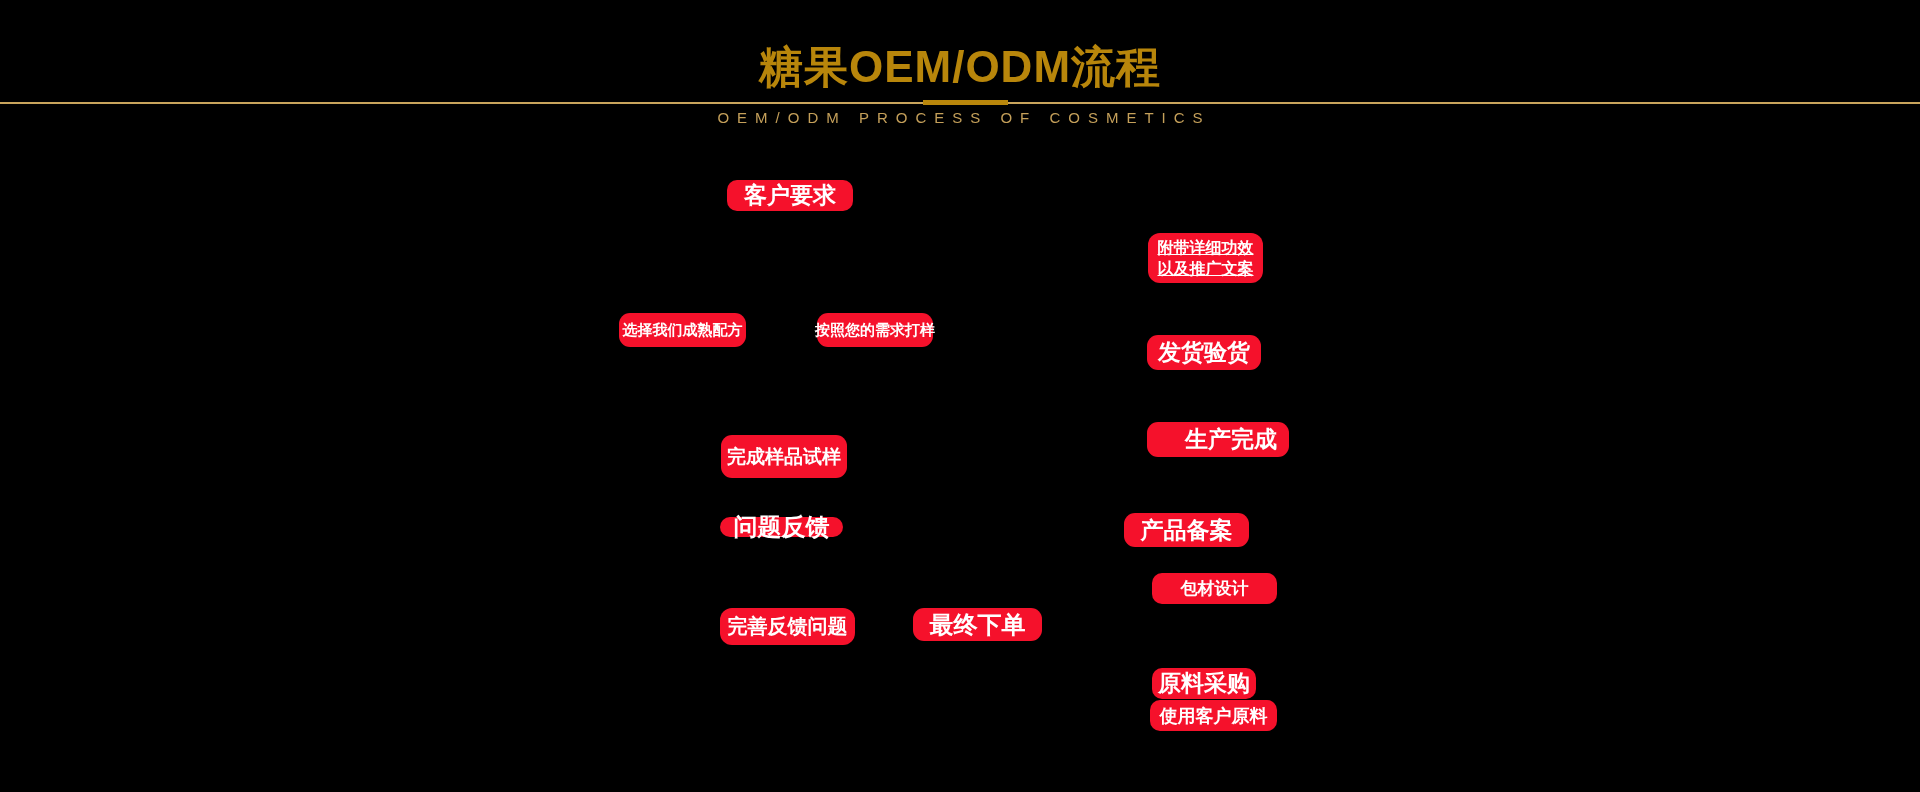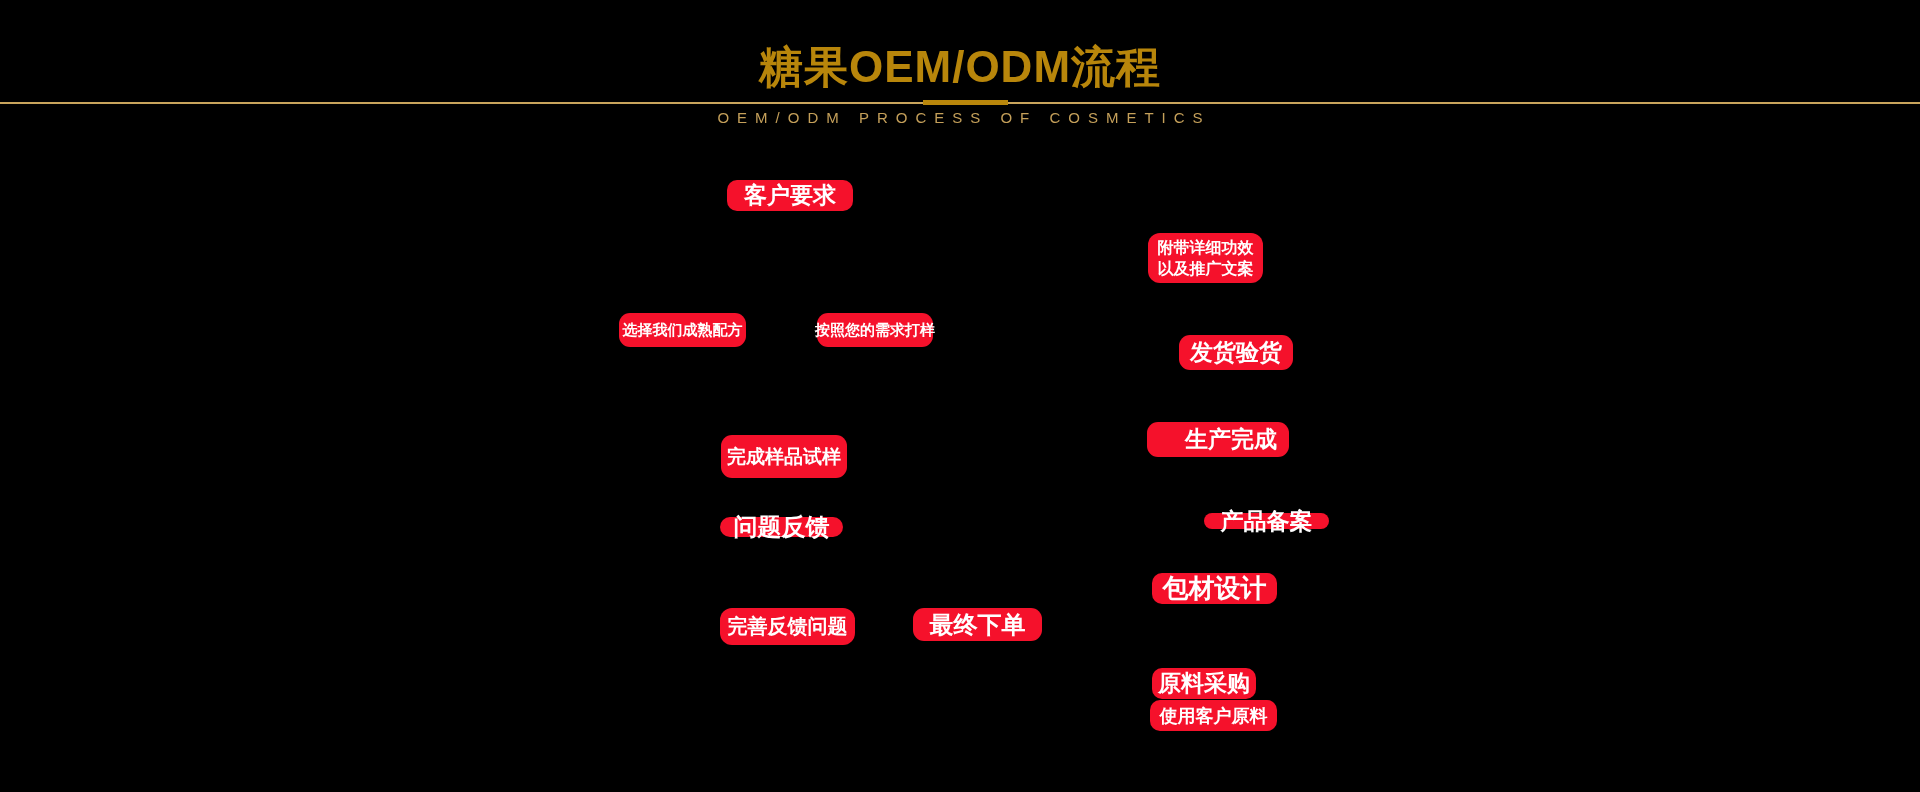--- a/index.html
+++ b/index.html
@@ -24,28 +24,28 @@
         background:var(--red,#F5112B);color:var(--nodeText,#ffffff);
         font-weight:bold;text-align:center;white-space:nowrap;}
 
   .n-customer     {left:727px;top:180px;width:126px;height:31px;font-size:23px;border-radius:10px;}
   .n-choose       {left:619px;top:313px;width:127px;height:34px;font-size:15px;border-radius:11px;}
   .n-custom       {left:817px;top:313px;width:116px;height:34px;font-size:15px;border-radius:11px;}
   .n-complete     {left:721px;top:435px;width:126px;height:43px;font-size:19px;border-radius:11px;}
   .n-problem      {left:720px;top:517px;width:123px;height:20px;font-size:24px;border-radius:12px;}
   .n-refine       {left:720px;top:608px;width:135px;height:37px;font-size:20px;border-radius:12px;}
   .n-order        {left:913px;top:608px;width:129px;height:33px;font-size:24px;border-radius:11px;}
-  .n-filing       {left:1204px;top:513px;width:125px;height:16px;font-size:23px;border-radius:11px;}
-  .n-packaging    {left:1152px;top:573px;width:125px;height:31px;font-size:26px;border-radius:10px;}
+  .n-filing       {left:1124px;top:513px;width:125px;height:34px;font-size:23px;border-radius:11px;}
+  .n-packaging    {left:1152px;top:573px;width:125px;height:31px;font-size:17px;border-radius:10px;}
   .n-material     {left:1152px;top:668px;width:104px;height:31px;font-size:23px;border-radius:10px;}
   .n-custmaterial {left:1150px;top:700px;width:127px;height:31px;font-size:18px;border-radius:10px;}
   .n-production   {left:1147px;top:422px;width:116px;height:35px;font-size:23px;border-radius:11px;padding-left:26px;}
-  .n-shipping     {left:1179px;top:335px;width:114px;height:35px;font-size:23px;border-radius:11px;}
+  .n-shipping     {left:1147px;top:335px;width:114px;height:35px;font-size:23px;border-radius:11px;}
   .n-docs         {left:1148px;top:233px;width:115px;height:50px;font-size:16px;border-radius:12px;
-                   flex-direction:column;line-height:21px;}
+                   flex-direction:column;line-height:21px;text-decoration:underline;}
 </style>
 </head>
 <body>
 
 <div class="page">
 
   <header>
     <h1 class="title">糖果OEM/ODM流程</h1>
     <div class="divider"></div>
     <div class="divider-accent"></div>

